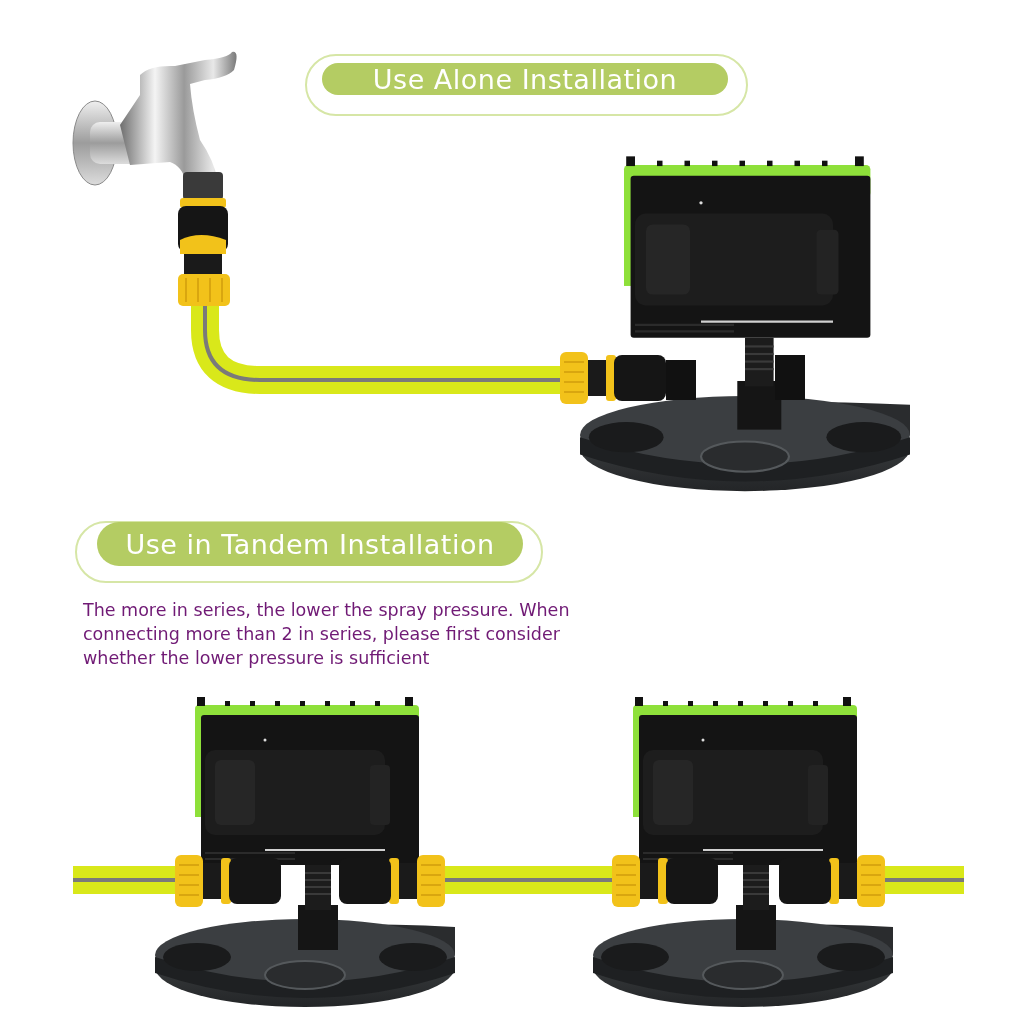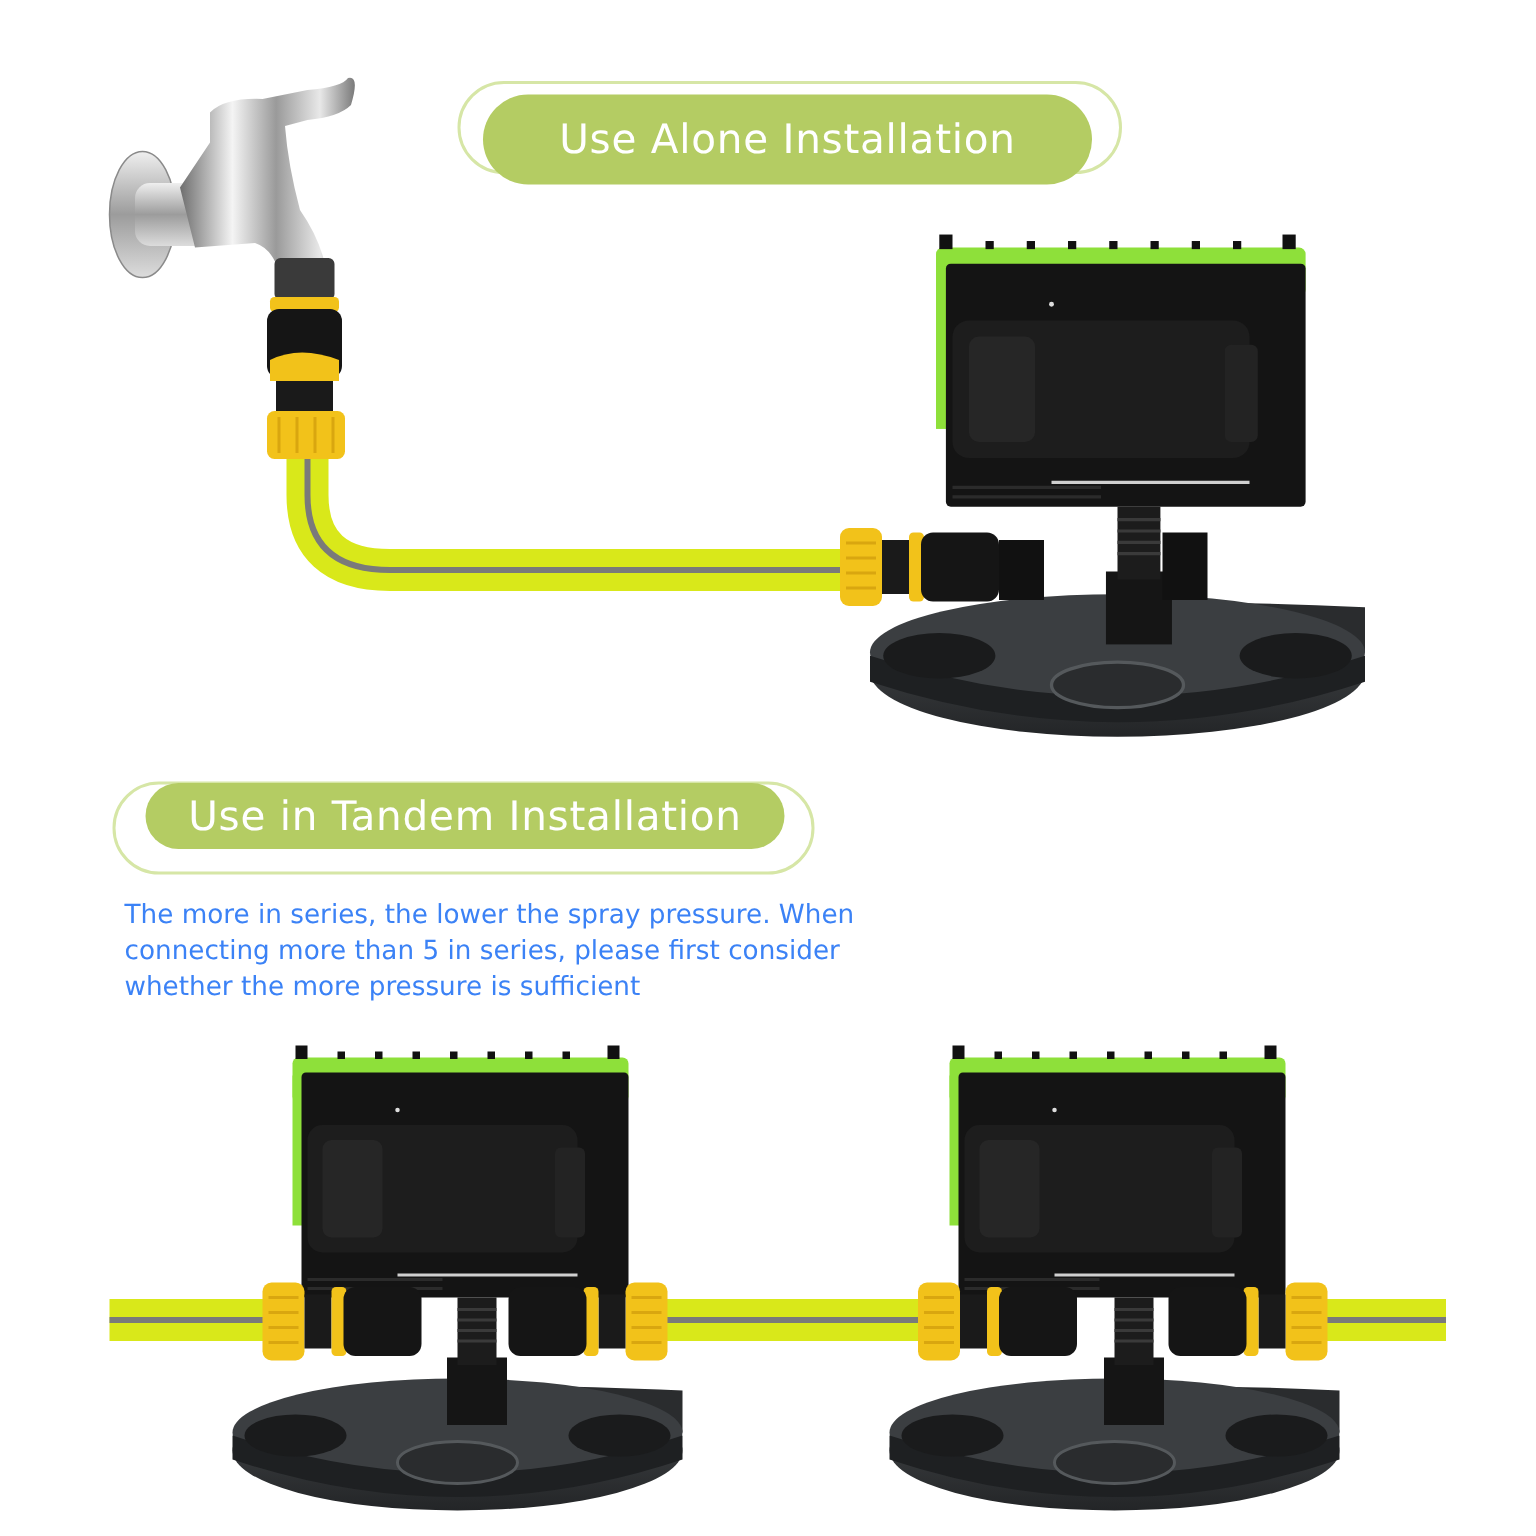--- a/index.html
+++ b/index.html
@@ -5,42 +5,42 @@
   html, body { margin: 0; padding: 0; background: #ffffff; }
   body { width: 1024px; height: 1024px; position: relative; overflow: hidden;
          font-family: "DejaVu Sans", sans-serif; }
 
   
   .pill-outer { position: absolute; border: 2px solid #d6e6a6; border-radius: 40px; box-sizing: border-box; background: #fff; }
   .pill-inner { position: absolute; background: #b4cc63; border-radius: 30px; color: #ffffff;
                 display: flex; align-items: center; justify-content: center;
                 font-family: "DejaVu Sans", sans-serif; font-size: 27px; letter-spacing: 0.5px; }
 
-  .desc { position: absolute; left: 83px; top: 598px; width: 560px; color: #3b82f6;
+  .desc { position: absolute; left: 83px; top: 598px; width: 560px; color: #701a75;
           font-family: "DejaVu Sans", sans-serif; font-size: 17.5px; line-height: 24px; }
 
   svg { position: absolute; left: 0; top: 0; }
 </style>
 </head>
 <body>
 
 <div class="pill-outer" style="left:305px; top:54px; width:443px; height:62px;"></div>
-<div class="pill-inner" style="left:322px; top:63px; width:406px; height:60px;text-align:center;">
+<div class="pill-inner" style="left:322px; top:63px; width:406px; height:32px;text-align:center;">
   <span>Use Alone Installation</span>
 </div>
 
 <div class="pill-outer" style="left:75px; top:521px; width:468px; height:62px;"></div>
 <div class="pill-inner" style="left:97px; top:522px; width:426px; height:44px;">
   <span>Use in Tandem Installation</span>
 </div>
 
 <div class="desc">
   <div>The more in series, the lower the spray pressure. When</div>
-  <div>connecting more than 5 in series, please first consider</div>
-  <div>whether the more pressure is sufficient</div>
+  <div>connecting more than 2 in series, please first consider</div>
+  <div>whether the lower pressure is sufficient</div>
 </div>
 
 <svg width="1024" height="1024" viewBox="0 0 1024 1024">
   <defs>
     <linearGradient id="chrome" x1="0" y1="0" x2="1" y2="0">
       <stop offset="0" stop-color="#6e6e6e"></stop>
       <stop offset="0.3" stop-color="#f4f4f4"></stop>
       <stop offset="0.55" stop-color="#9a9a9a"></stop>
       <stop offset="0.8" stop-color="#e8e8e8"></stop>
       <stop offset="1" stop-color="#7a7a7a"></stop>

